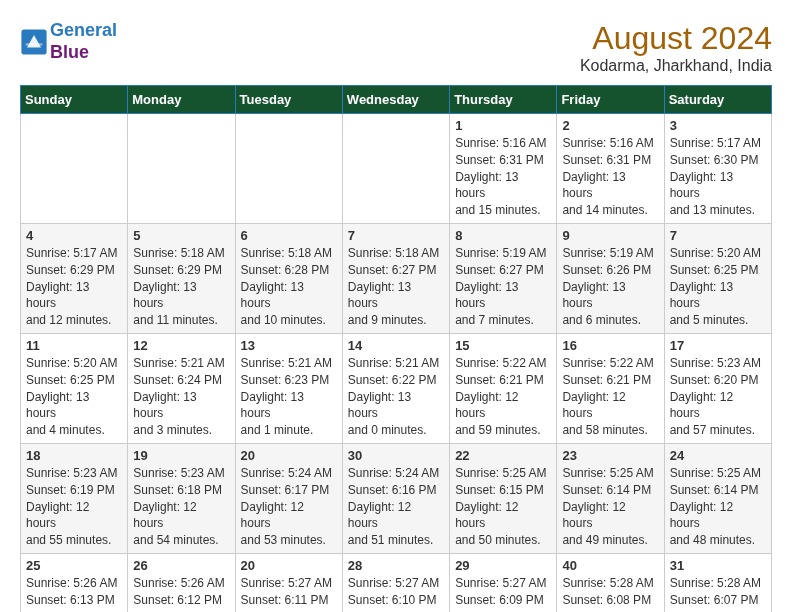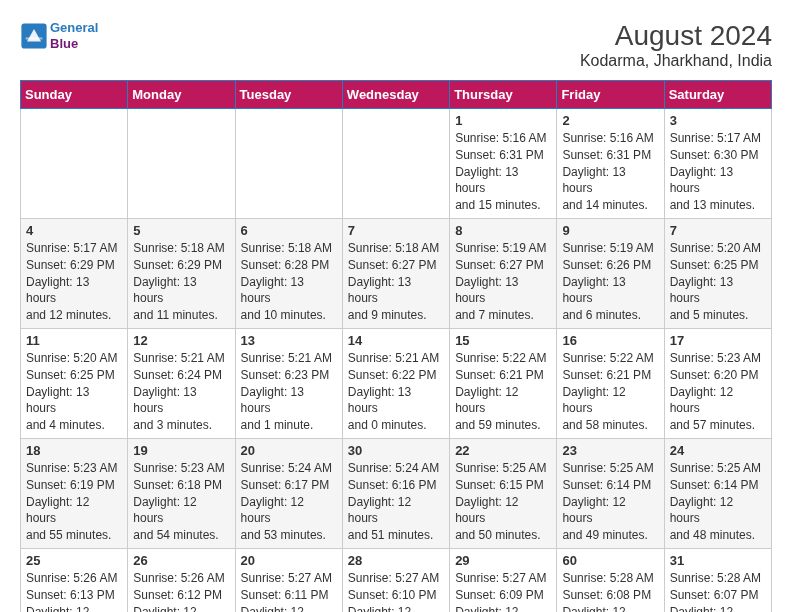--- a/index.html
+++ b/index.html
@@ -14,40 +14,40 @@
       display: flex;
       justify-content: space-between;
       align-items: flex-start;
       margin-bottom: 10px;
     }
     .logo {
       display: flex;
       align-items: center;
     }
     .logo-text {
-      font-size: 13px;
+      font-size: 18px;
       font-weight: bold;
       color: #333;
       line-height: 1.2;
     }
     .logo-text span {
       color: #2a7abf;
     }
     .logo-icon {
       width: 28px;
       height: 28px;
       margin-right: 2px;
     }
     .title-area {
       text-align: right;
     }
     .month-title {
-      font-size: 28px;
+      font-size: 32px;
       font-weight: normal;
-      color: #404040;
+      color: #a16207;
     }
     .subtitle {
       font-size: 16px;
       color: #333;
       text-align: center;
     }
     table {
       width: 100%;
       border-collapse: collapse;
       font-size: 11px;
@@ -83,21 +83,21 @@
     }
     .empty-cell {
       background: #fff;
     }
     tr:nth-child(even) td {
       background: #f5f5f5;
     }
     tr:nth-child(odd) td {
       background: #fff;
     }
-    thead tr th { background: #be185d; }
+    thead tr th { background: #14532d; }
   </style>
 </head>
 <body>
 
 <div class="header">
   <div class="logo">
     <svg class="logo-icon" viewBox="0 0 40 40">
       <rect x="2" y="2" width="36" height="36" rx="4" fill="#2a7abf"></rect>
       <polygon points="10,28 20,10 30,28" fill="white" opacity="0.9"></polygon>
       <rect x="8" y="22" width="24" height="3" fill="white" opacity="0.5"></rect>
@@ -336,21 +336,21 @@
 and 42 minutes.</div>
         </td>
         <td>
           <span class="day-num">29</span>
           <div class="day-info" style="white-space: pre-line;">Sunrise: 5:27 AM
 Sunset: 6:09 PM
 Daylight: 12 hours
 and 41 minutes.</div>
         </td>
         <td>
-          <span class="day-num">60</span>
+          <span class="day-num">40</span>
           <div class="day-info" style="white-space: pre-line;">Sunrise: 5:28 AM
 Sunset: 6:08 PM
 Daylight: 12 hours
 and 40 minutes.</div>
         </td>
         <td>
           <span class="day-num">31</span>
           <div class="day-info" style="white-space: pre-line;">Sunrise: 5:28 AM
 Sunset: 6:07 PM
 Daylight: 12 hours

